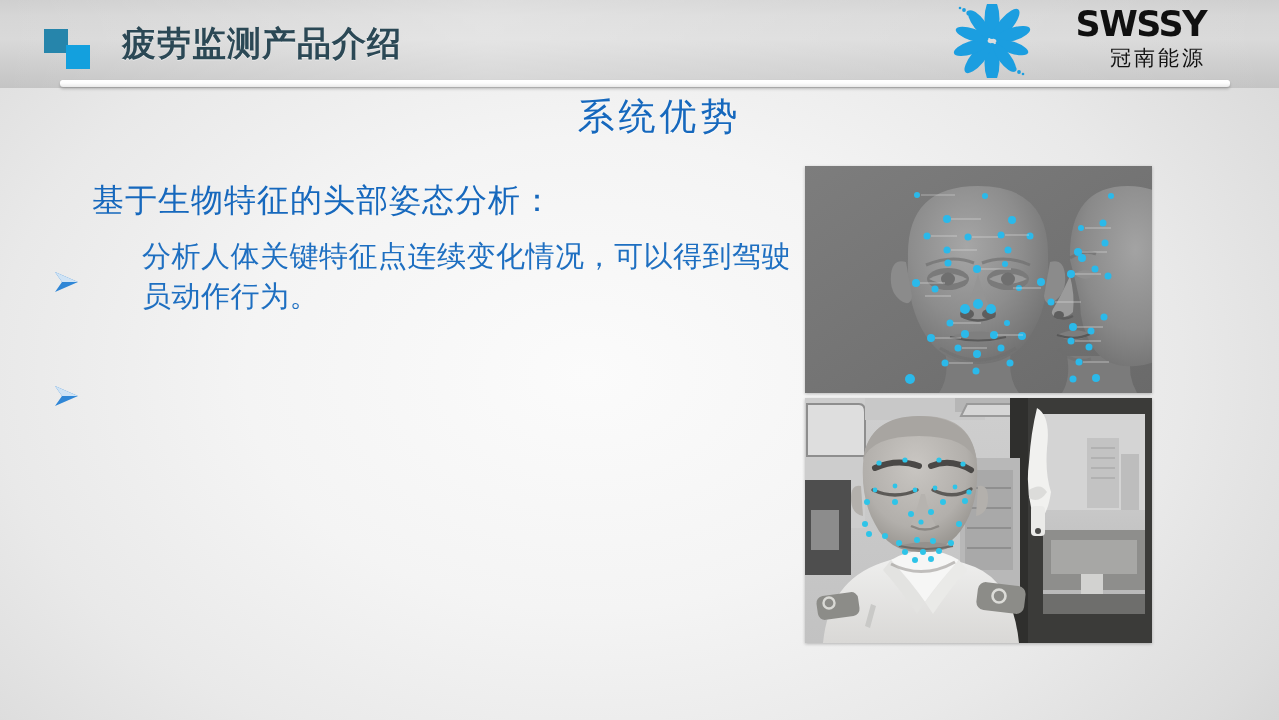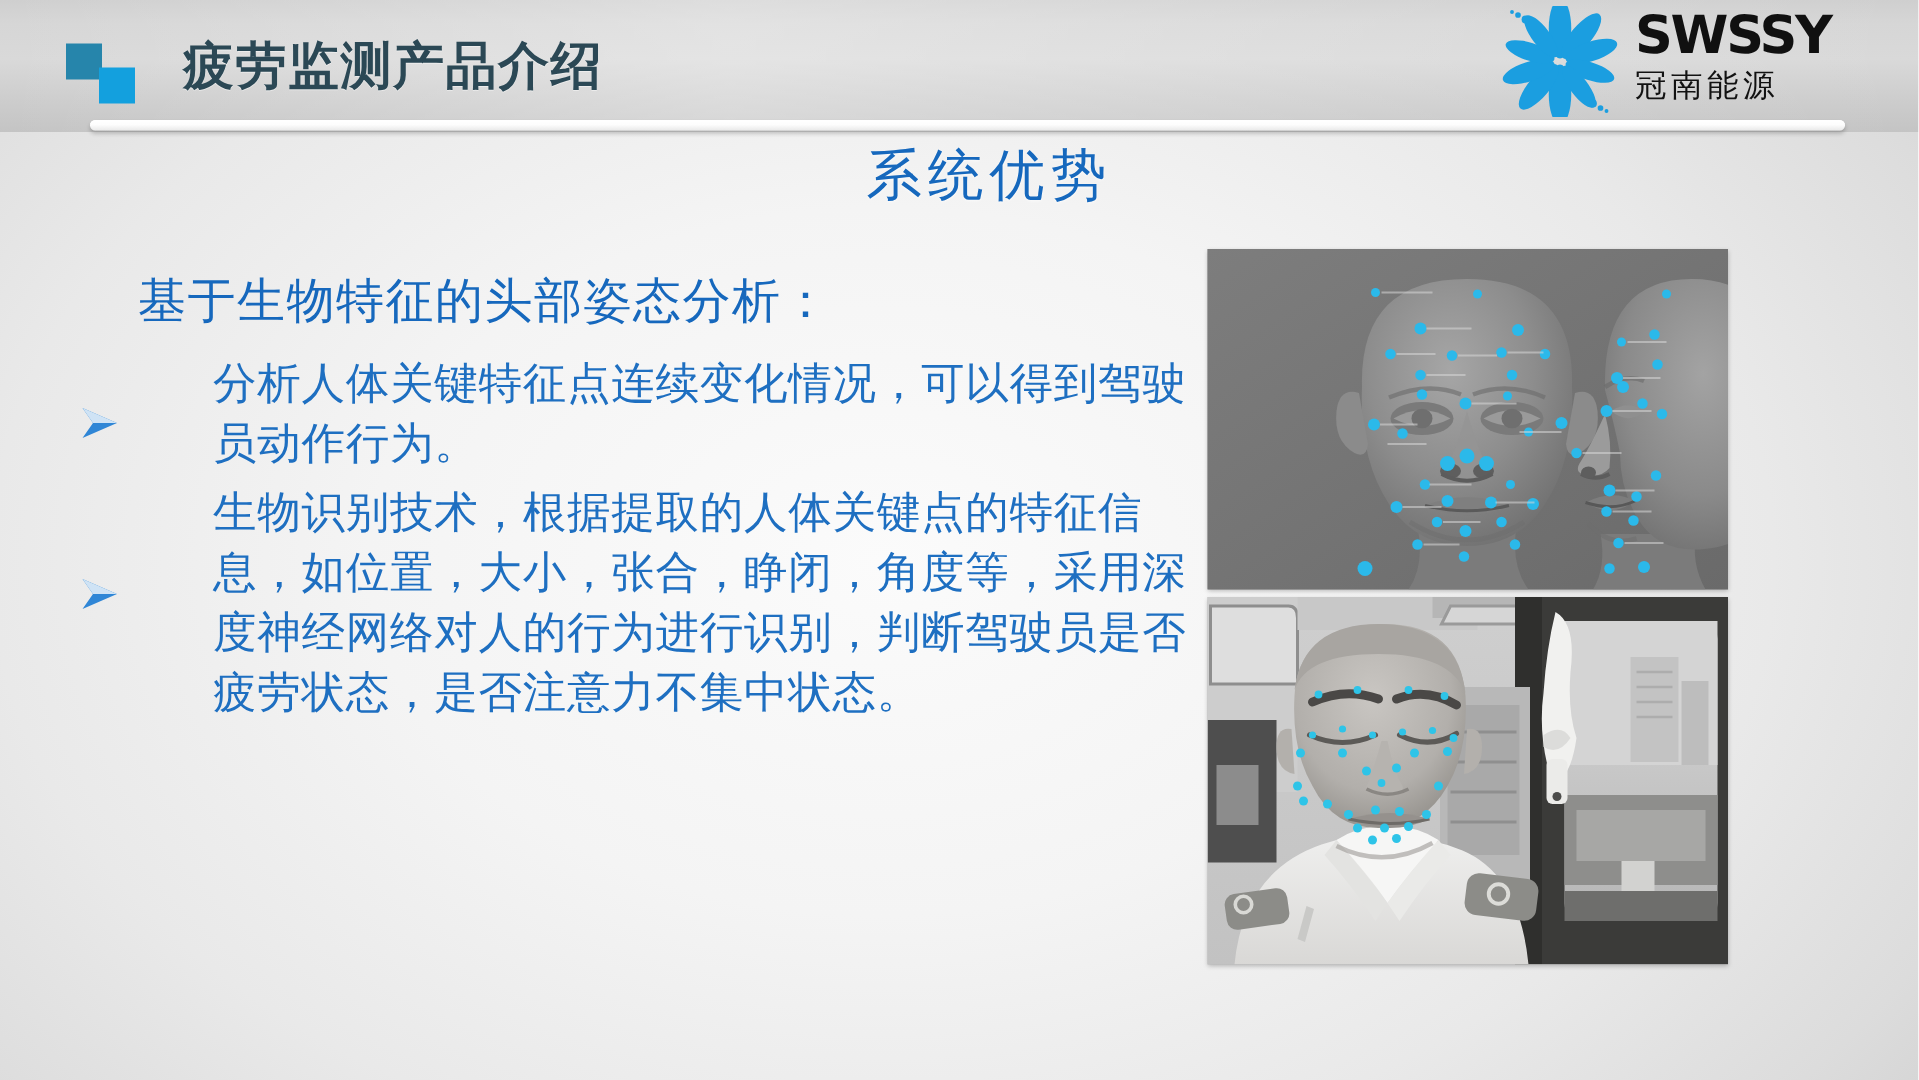--- a/index.html
+++ b/index.html
@@ -55,22 +55,22 @@
     left: 60px; top: 80px;
     width: 1170px; height: 7px;
     background: linear-gradient(180deg, #ffffff 0%, #fdfdfd 45%, #e9e9e9 100%);
     border-radius: 4px;
     box-shadow: 0 2px 3px rgba(0,0,0,0.22), inset 0 1px 0 #ffffff;
   }
 
   
   .logo-wrap {
     position: absolute;
-    left: 998px; top: 2px;
-    width: 256px; height: 78px;
+    left: 950px; top: 2px;
+    width: 256px; height: 78px; text-align: right;
   }
   .logo-mark {
     position: absolute;
     left: 0; top: 2px;
     width: 84px; height: 74px;
   }
   .logo-text {
     position: absolute;
     left: 92px; top: 4px;
     width: 164px;
@@ -205,23 +205,20 @@
     </div>
   </div>
 
   <div class="main-title">系统优势</div>
 
   <div class="body-col">
     <p class="lead">基于生物特征的头部姿态分析：</p>
     <ul class="bullets">
       <li class="bullet">
         <span>分析人体关键特征点连续变化情况，可以得到驾驶员动作行为。</span>
-      </li>
-      <li class="bullet">
-        <span>生物识别技术，根据提取的人体关键点的特征信息，如位置，大小，张合，睁闭，角度等，采用深度神经网络对人的行为进行识别，判断驾驶员是否疲劳状态，是否注意力不集中状态。</span>
       </li>
     </ul>
   </div>
 
   <div class="bullet-arrow" style="top:268px;">
     <svg viewBox="0 0 30 28" width="30" height="28" aria-hidden="true">
       <path d="M3 4 L26 14 L3 24 L10 14 Z" fill="#2f86d6"></path>
       <path d="M3 4 L26 14 L10 14 Z" fill="#cfe3f5"></path>
     </svg>
   </div>

